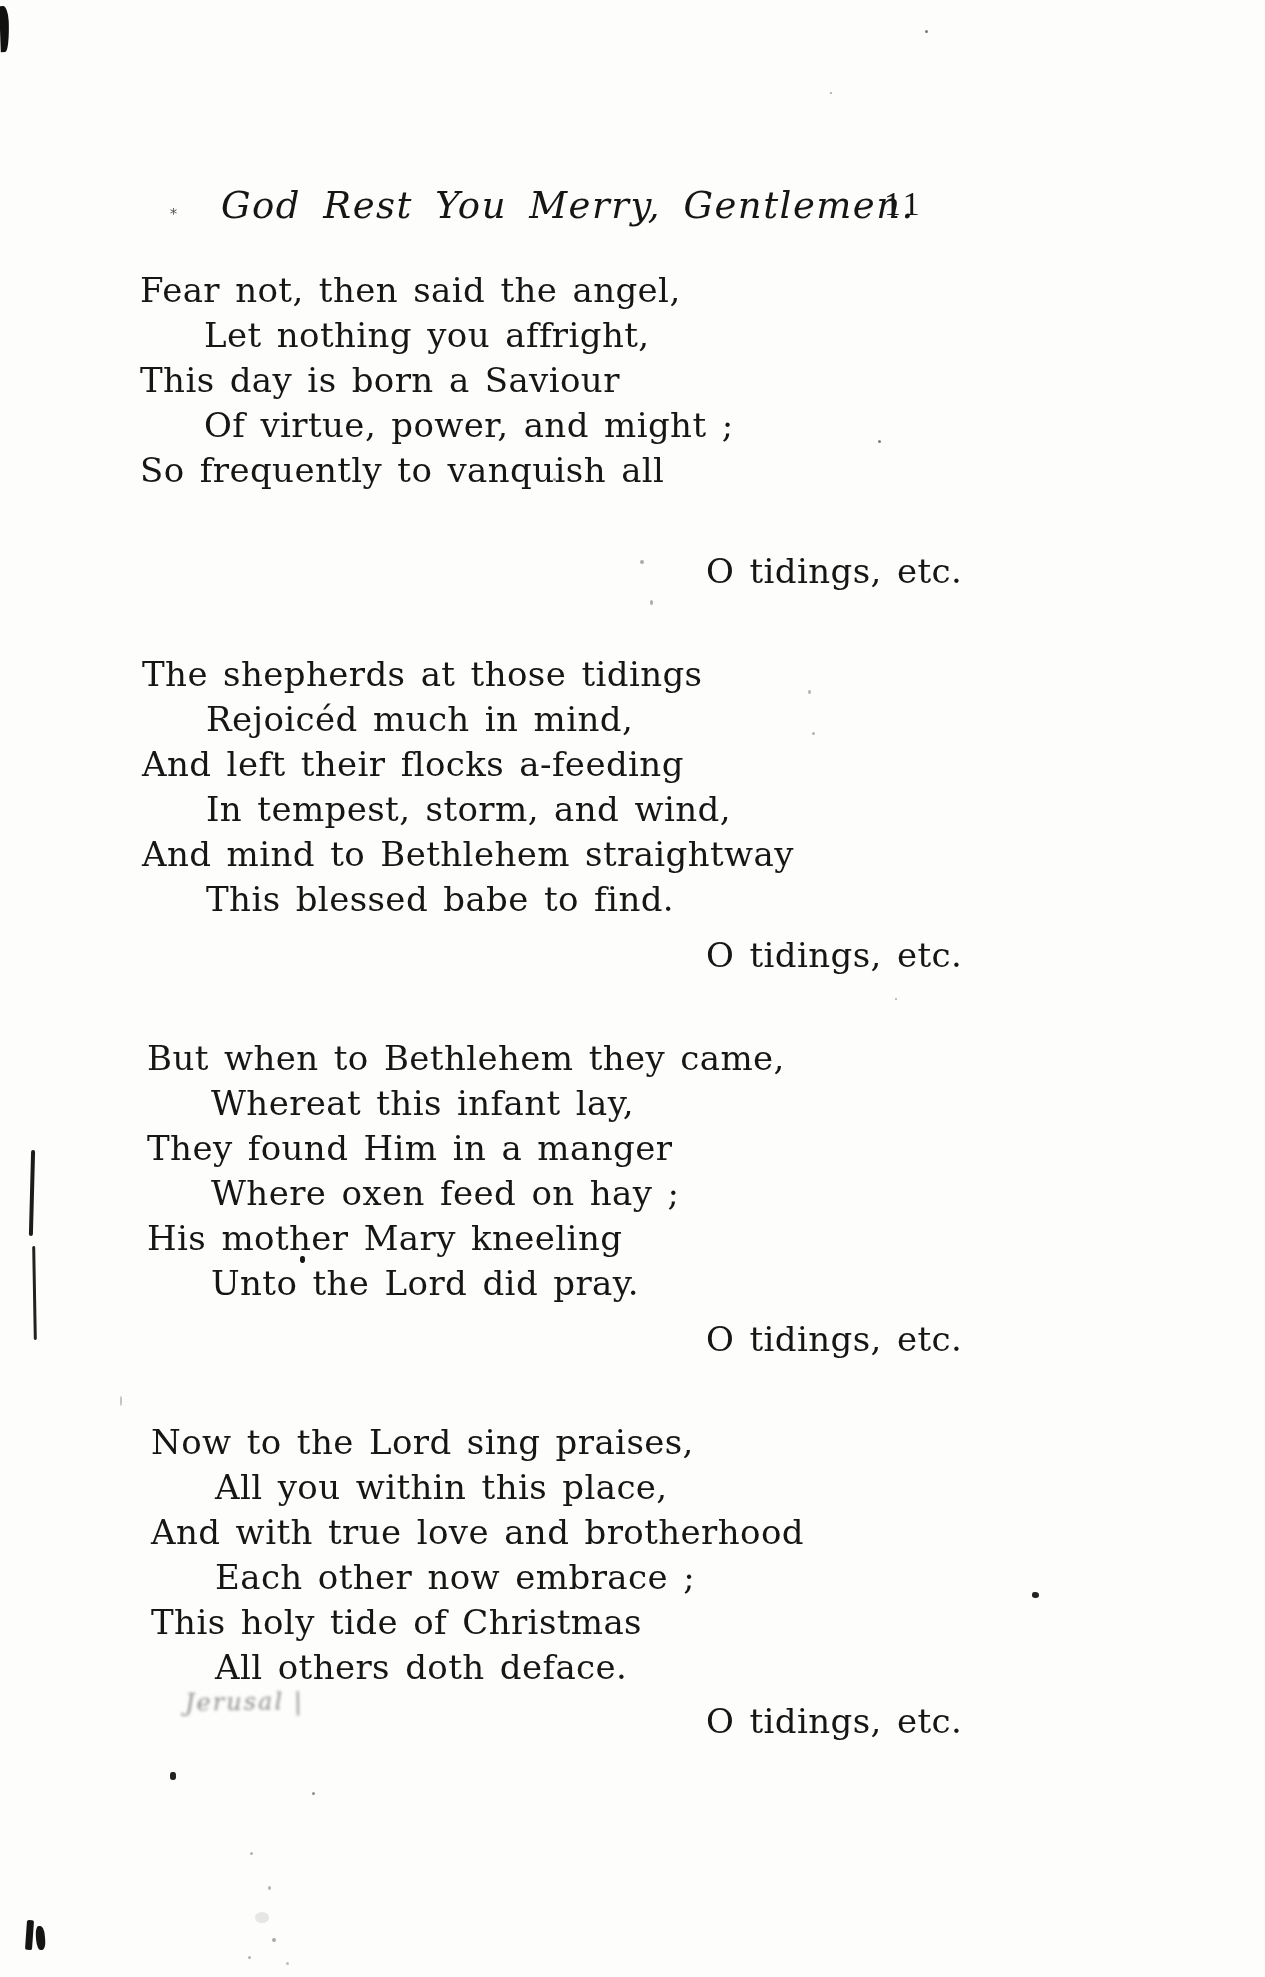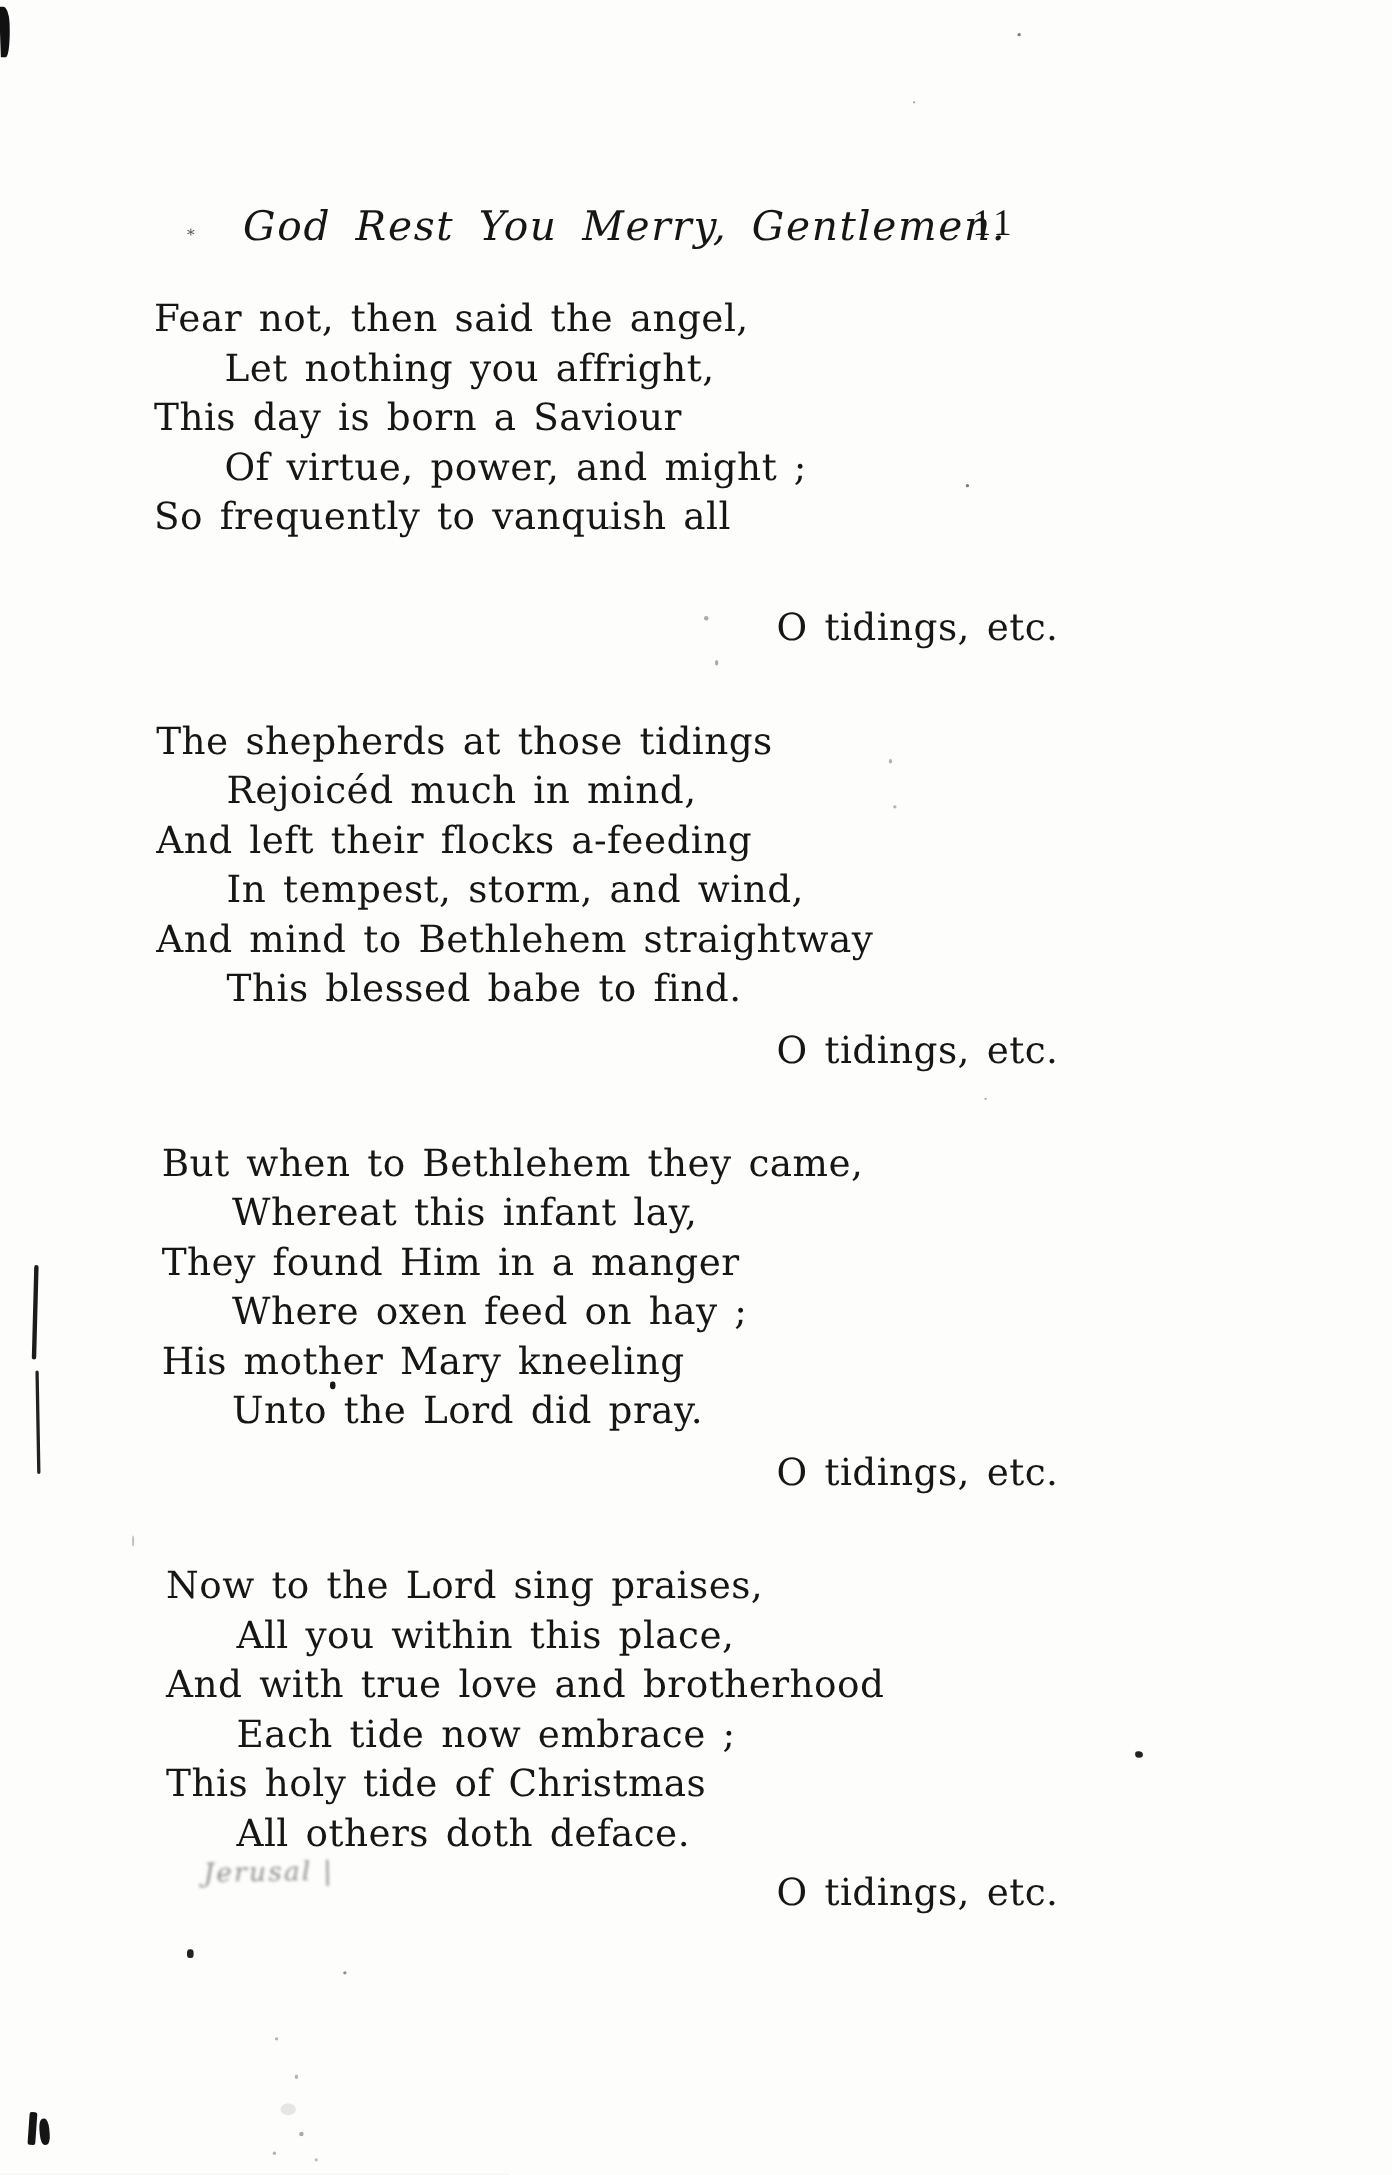--- a/index.html
+++ b/index.html
@@ -135,21 +135,21 @@
     <div class="line indent">Where oxen feed on hay ;</div>
     <div class="line">His mother Mary kneeling</div>
     <div class="line indent">Unto the Lord did pray.</div>
   </div>
   <div class="refrain" id="refrain-3">O tidings, etc.</div>
 
   <div class="stanza" id="stanza-4">
     <div class="line">Now to the Lord sing praises,</div>
     <div class="line indent">All you within this place,</div>
     <div class="line">And with true love and brotherhood</div>
-    <div class="line indent">Each tide now embrace ;</div>
+    <div class="line indent">Each other now embrace ;</div>
     <div class="line">This holy tide of Christmas</div>
     <div class="line indent">All others doth deface.</div>
   </div>
   <div class="refrain" id="refrain-4">O tidings, etc.</div>
 
   <div class="artifact corner-tl"></div>
   <div class="artifact corner-bl"></div>
   <div class="artifact streak-1"></div>
   <div class="artifact streak-2"></div>
   <div class="artifact smudge">Jerusal |</div>

